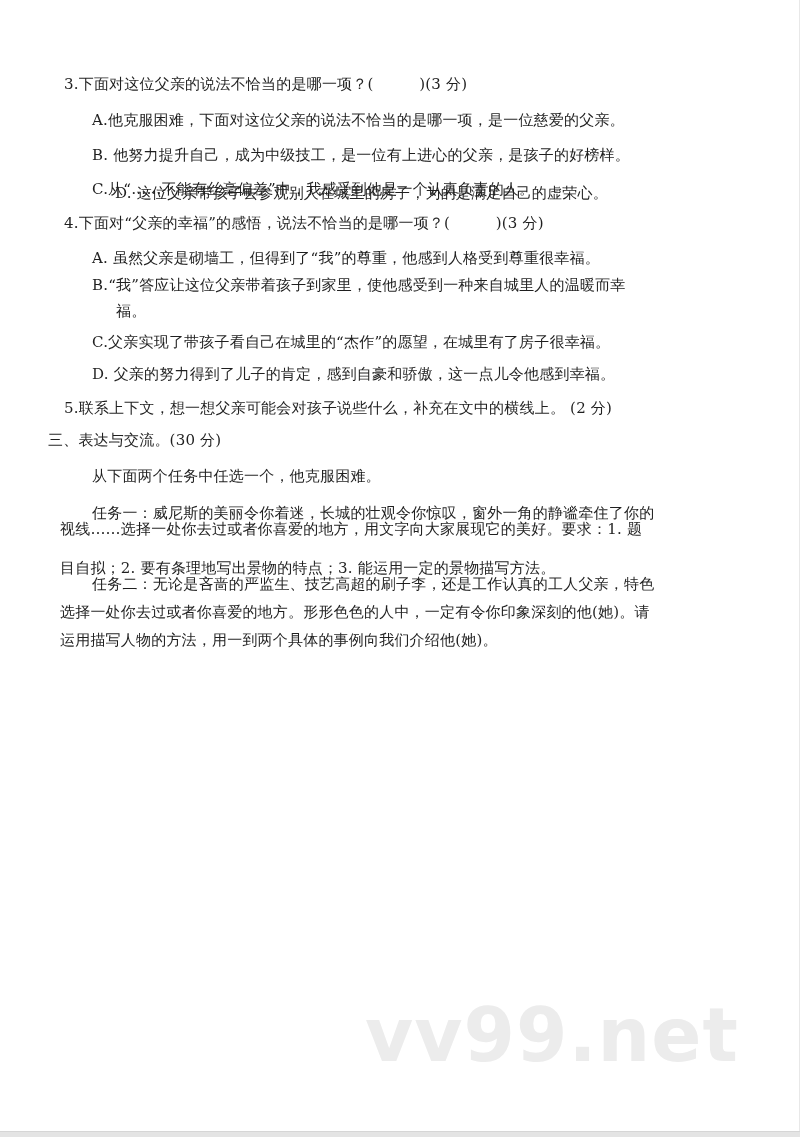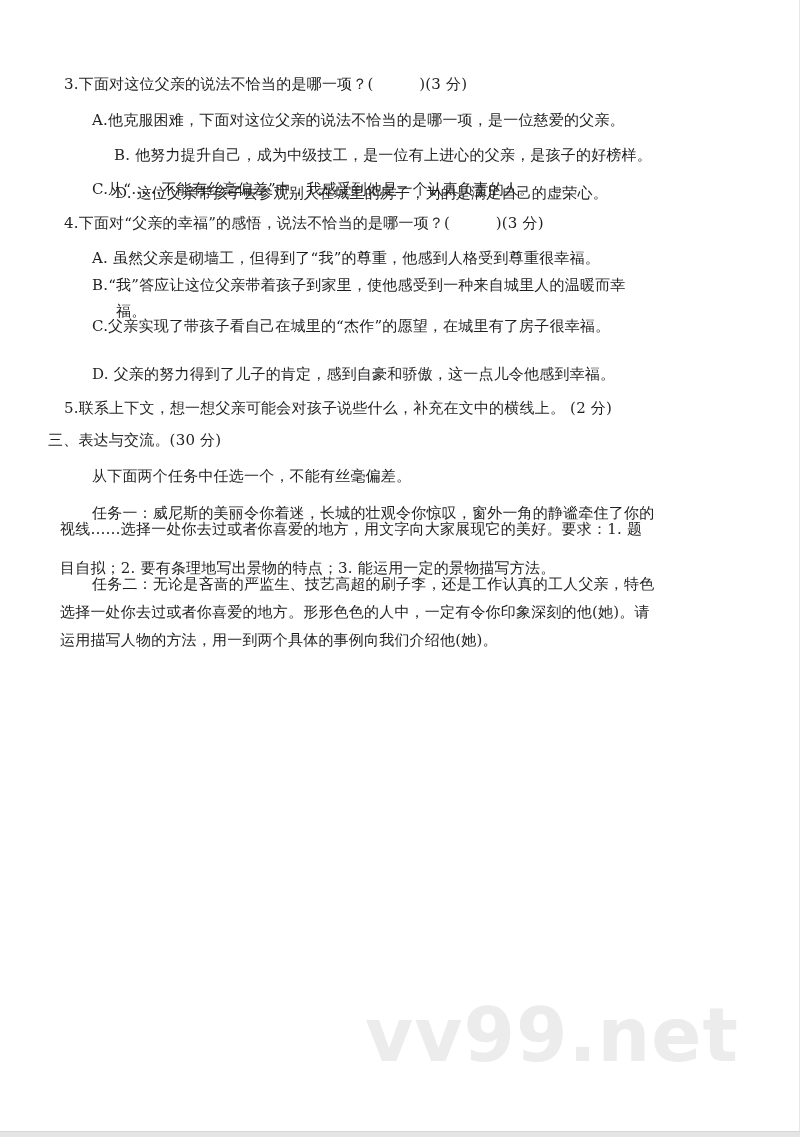--- a/index.html
+++ b/index.html
@@ -28,35 +28,35 @@
     position: absolute; right: 0; top: 0; width: 1px; height: 1131px;
     background: #e8e8e8;
   }
 </style>
 </head>
 <body>
 
 <div>
   <div class="line" style="left:64px; top:74px;">3.下面对这位父亲的说法不恰当的是哪一项？(　　　)(3 分)</div>
   <div class="line" style="left:92px; top:110px;">A.他克服困难，下面对这位父亲的说法不恰当的是哪一项，是一位慈爱的父亲。</div>
-  <div class="line" style="left:92px; top:145px;margin-left:22px;">B.  他努力提升自己，成为中级技工，是一位有上进心的父亲，是孩子的好榜样。</div>
+  <div class="line" style="left:92px; top:145px;">B.  他努力提升自己，成为中级技工，是一位有上进心的父亲，是孩子的好榜样。</div>
   <div class="line" style="left:92px; top:179px;">C.从“……不能有丝毫偏差”中，我感受到他是一个认真负责的人。</div>
   <div class="line" style="left:92px; top:183px;margin-left:23px;">D.  这位父亲带孩子去参观别人在城里的房子，为的是满足自己的虚荣心。</div>
 
   <div class="line" style="left:64px; top:213px;text-align:right;">4.下面对“父亲的幸福”的感悟，说法不恰当的是哪一项？(　　　)(3 分)</div>
   <div class="line" style="left:92px; top:248px;">A.  虽然父亲是砌墙工，但得到了“我”的尊重，他感到人格受到尊重很幸福。</div>
   <div class="line" style="left:92px; top:275px;text-align:center;">B.“我”答应让这位父亲带着孩子到家里，使他感受到一种来自城里人的温暖而幸</div>
   <div class="line" style="left:116px; top:301px;">福。</div>
-  <div class="line" style="left:92px; top:316px;">C.父亲实现了带孩子看自己在城里的“杰作”的愿望，在城里有了房子很幸福。</div>
+  <div class="line" style="left:92px; top:332px;">C.父亲实现了带孩子看自己在城里的“杰作”的愿望，在城里有了房子很幸福。</div>
   <div class="line" style="left:92px; top:364px;">D.  父亲的努力得到了儿子的肯定，感到自豪和骄傲，这一点儿令他感到幸福。</div>
 
   <div class="line" style="left:64px; top:398px;">5.联系上下文，想一想父亲可能会对孩子说些什么，补充在文中的横线上。 (2 分)</div>
 
   <div class="line" style="left:48px; top:430px;">三、表达与交流。(30 分)</div>
-  <div class="line" style="left:92px; top:466px;">从下面两个任务中任选一个，不能有丝毫偏差。</div>
+  <div class="line" style="left:92px; top:466px;">从下面两个任务中任选一个，他克服困难。</div>
 
   <div class="line" style="left:92px; top:492px;margin-top:11px;">任务一：威尼斯的美丽令你着迷，长城的壮观令你惊叹，窗外一角的静谧牵住了你的</div>
   <div class="line" style="left:60px; top:519px;">视线……选择一处你去过或者你喜爱的地方，用文字向大家展现它的美好。要求：1. 题</div>
   <div class="line" style="left:60px; top:546px;margin-top:12px;">目自拟；2. 要有条理地写出景物的特点；3. 能运用一定的景物描写方法。</div>
 
   <div class="line" style="left:92px; top:574px;">任务二：无论是吝啬的严监生、技艺高超的刷子李，还是工作认真的工人父亲，特色</div>
   <div class="line" style="left:60px; top:602px;">选择一处你去过或者你喜爱的地方。形形色色的人中，一定有令你印象深刻的他(她)。请</div>
   <div class="line" style="left:60px; top:630px;">运用描写人物的方法，用一到两个具体的事例向我们介绍他(她)。</div>
 </div>
 

